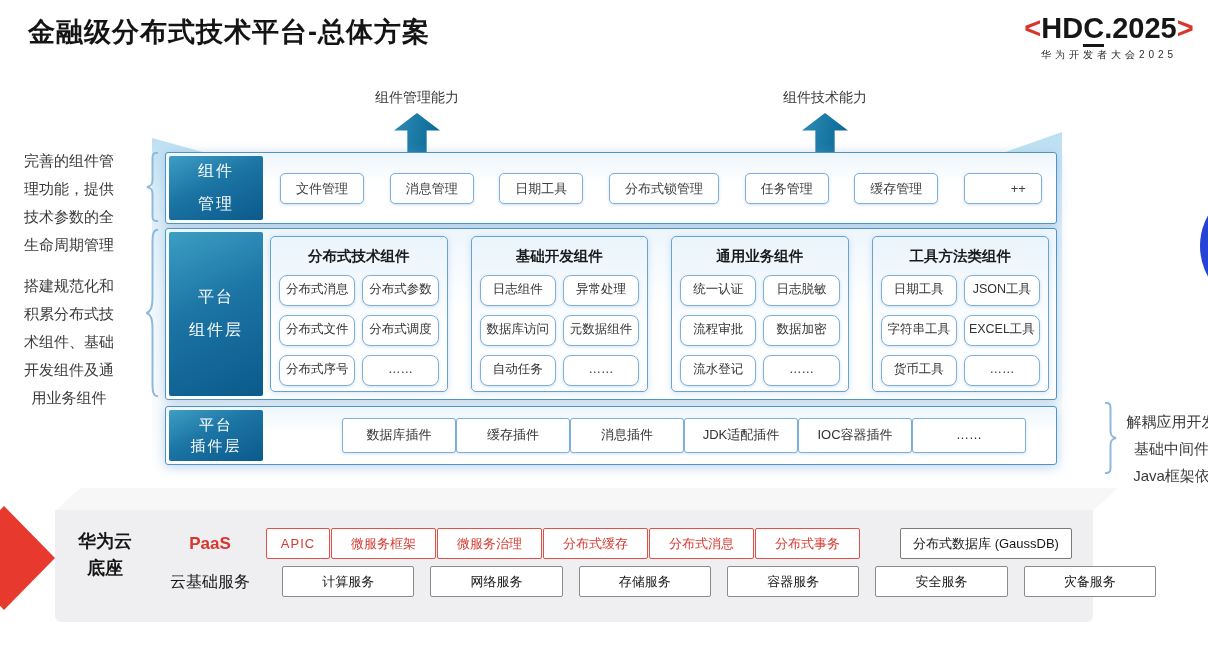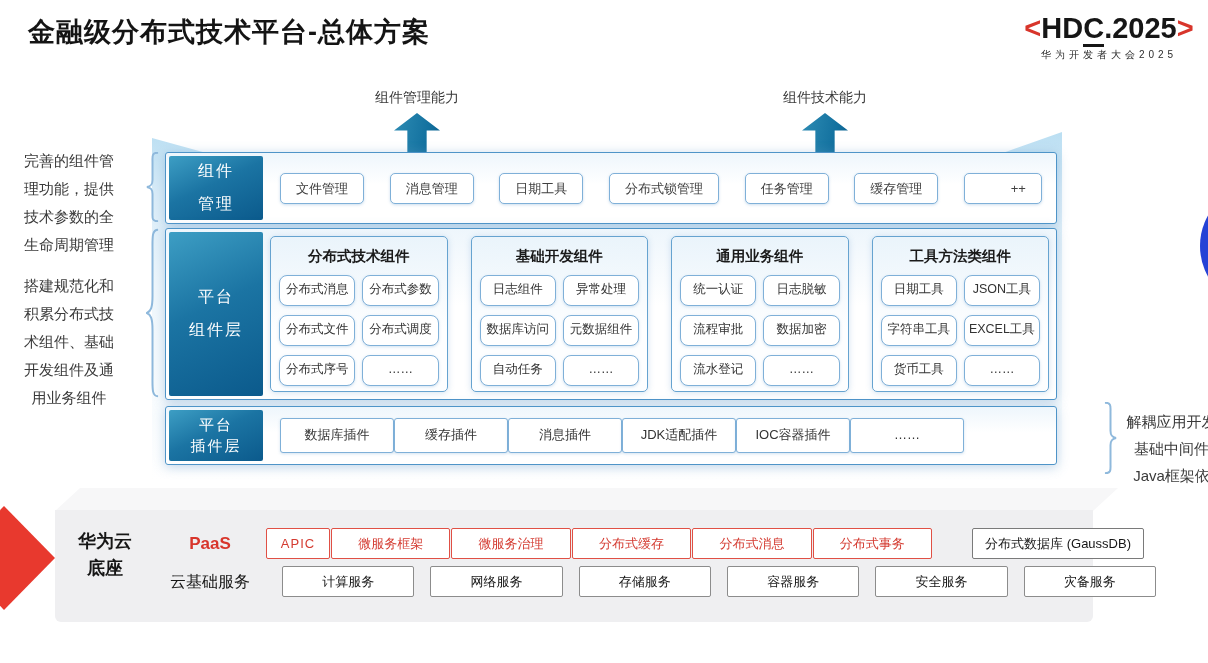--- a/index.html
+++ b/index.html
@@ -43,31 +43,31 @@
   .chip.plus{min-width:78px;}
   
   .groups{position:absolute;left:104px;right:7px;top:7px;bottom:7px;display:flex;gap:23px;}
   .group{flex:1;border:1px solid #66a3d0;border-radius:5px;background:linear-gradient(180deg,#eaf4fb 0%,#fdfeff 60%);
     padding:6px 8px 8px;box-shadow:0 1px 6px rgba(110,160,205,.3);}
   .group-title{font-size:14.5px;font-weight:bold;color:#1a1a1a;text-align:center;margin:4px 0 9px;}
   .group-grid{display:grid;grid-template-columns:1fr 1fr;gap:9px 7px;}
   .cell{height:29px;line-height:27px;text-align:center;border:1px solid #7fb0d8;border-radius:8px;
     background:#fff;color:#333;font-size:12.5px;box-shadow:0 1px 3px rgba(110,160,205,.3);white-space:nowrap;overflow:hidden;}
   
-  .pluginbar{position:absolute;left:114px;right:30px;top:0;bottom:0;display:flex;align-items:center;justify-content:flex-start;}
+  .pluginbar{position:absolute;left:114px;right:30px;top:0;bottom:0;display:flex;align-items:center;justify-content:flex-end;}
   .plugin{flex:1;max-width:112px;height:33px;line-height:31px;text-align:center;border:1px solid #7fb0d8;border-radius:3px;
     background:#fff;color:#333;font-size:13px;box-shadow:0 1px 3px rgba(110,160,205,.3);white-space:nowrap;}
   
   .slab-top{position:absolute;left:55px;top:488px;width:1063px;height:23px;background:#f7f7f8;
     clip-path:polygon(25px 0,1063px 0,1038px 23px,0 23px);}
   .slab{position:absolute;left:55px;top:510px;width:1038px;height:112px;background:#efeff1;border-radius:0 0 6px 6px;}
   .slab-label{position:absolute;left:57px;top:528px;width:96px;text-align:center;font-size:18px;font-weight:bold;color:#161616;line-height:27px;}
   .row-label-paas{position:absolute;left:160px;top:534px;width:100px;text-align:center;font-size:17px;font-weight:bold;color:var(--accent-red);}
   .row-label-iaas{position:absolute;left:160px;top:572px;width:100px;text-align:center;font-size:16px;color:#161616;}
-  .paas-bar{position:absolute;left:266px;top:528px;width:878px;height:31px;display:flex;gap:1px;}
+  .paas-bar{position:absolute;left:266px;top:528px;width:806px;height:31px;display:flex;gap:1px;}
   .paas-box{flex:1;border:1px solid #e05045;border-radius:2px;background:#fff;color:#d43b31;
     font-size:13px;text-align:center;line-height:29px;box-sizing:border-box;white-space:nowrap;}
   .paas-box.narrow{flex:0 0 64px;letter-spacing:1px;}
   .paas-box.neutral{flex:0 0 172px;border-color:#7a7a7a;color:#161616;margin-left:39px;}
   .iaas-bar{position:absolute;left:266px;top:566px;width:874px;height:31px;display:flex;gap:16px;padding-left:16px;}
   .iaas-box{flex:1;border:1px solid #8c8c8c;border-radius:2px;background:#fff;color:#161616;
     font-size:13px;text-align:center;line-height:29px;box-sizing:border-box;white-space:nowrap;}
   
   .red-fan{position:absolute;left:0;top:498px;width:58px;height:120px;}
   .blue-circle{position:absolute;left:1200px;top:184px;width:124px;height:124px;border-radius:50%;background:var(--circle-blue);}

